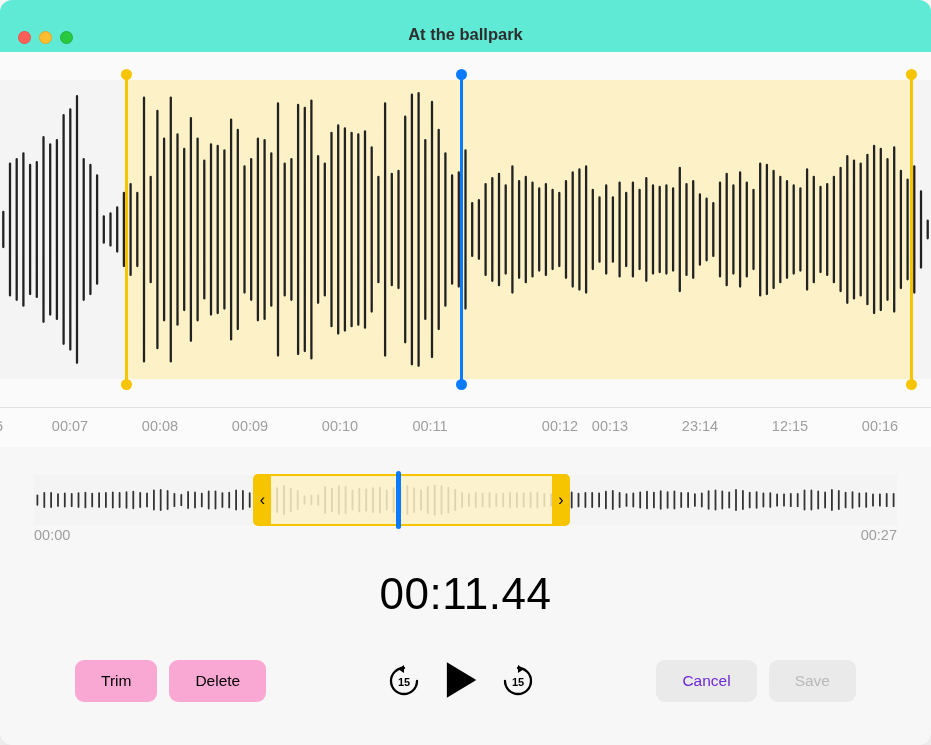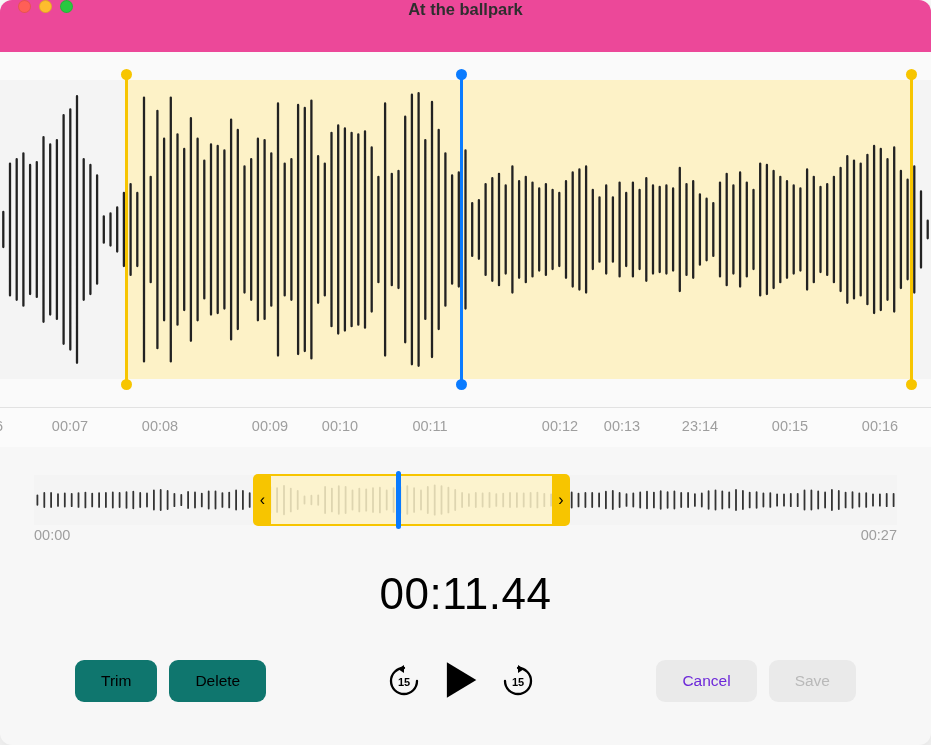--- a/index.html
+++ b/index.html
@@ -16,24 +16,24 @@
       background: #f7f7f7;
       border-radius: 12px;
       box-shadow: 0 10px 40px rgba(0,0,0,0.2);
       overflow: hidden;
       display: flex;
       flex-direction: column;
     }
     .titlebar {
       height: 52px;
       display: flex;
-      align-items: flex-start;
-      padding: 0 18px;
-      position: relative;
-      background: #ec4899;
+      align-items: flex-end;
+      padding: 8px 18px;
+      position: relative;
+      background: #5eead4;
     }
     .traffic {
       display: flex;
       gap: 8px;
     }
     .traffic .dot {
       width: 13px; height: 13px; border-radius: 50%;
     }
     .dot-close { background: #ff5f57; border: 0.5px solid rgba(0,0,0,0.1); }
     .dot-min { background: #febc2e; border: 0.5px solid rgba(0,0,0,0.1); }
@@ -209,21 +209,21 @@
     .btn {
       height: 42px;
       border-radius: 9px;
       border: none;
       font-size: 15.5px;
       font-weight: 500;
       cursor: pointer;
       padding: 0 26px;
     }
     .btn-yellow {
-      background: #0f766e;
+      background: #f9a8d4;
       color: #000;
     }
     .btn-gray {
       background: #eaeaea;
       color: #6d28d9;
     }
     .btn-gray.disabled {
       color: #b9b9b9;
       cursor: default;
     }
@@ -272,27 +272,27 @@
       </svg>
     <div class="trim-handle-main" id="trim-start" style="left: 125px;"></div>
     <div class="trim-handle-main" id="trim-end" style="left: 910px;"></div>
     <div class="playhead-main" id="playhead-main" style="left: 460px;"></div>
   </div>
 
   <div class="timeruler" id="timeruler">
       <span class="tick first" style="left: 2px;">6</span>
       <span class="tick" style="left: 70px;">00:07</span>
       <span class="tick" style="left: 160px;">00:08</span>
-      <span class="tick" style="left: 250px; margin-left: 20px;">00:09</span>
+      <span class="tick" style="left: 250px;">00:09</span>
       <span class="tick" style="left: 340px;">00:10</span>
       <span class="tick" style="left: 430px;">00:11</span>
       <span class="tick" style="left: 512px; margin-left: 48px;">00:12</span>
-      <span class="tick" style="left: 610px; margin-left: 12px;">00:13</span>
+      <span class="tick" style="left: 610px;">00:13</span>
       <span class="tick" style="left: 700px;">23:14</span>
-      <span class="tick" style="left: 790px;">00:15</span>
+      <span class="tick" style="left: 790px;">12:15</span>
       <span class="tick" style="left: 880px;">00:16</span>
     </div>
 
   <div class="overview-container">
     <div class="overview-wave">
       <svg id="overview-svg" viewBox="0 0 863 50" preserveAspectRatio="none">
           <path d="M3.4,20.3 L3.4,29.8 M10.3,17.9 L10.3,32.1 M17.1,17.9 L17.1,32.1 M24.0,19.1 L24.0,30.9 M30.8,18.4 L30.8,31.6 M37.7,18.8 L37.7,31.2 M44.5,18.1 L44.5,31.9 M51.4,17.6 L51.4,32.4 M58.2,18.6 L58.2,31.4 M65.1,18.1 L65.1,31.9 M71.9,17.9 L71.9,32.1 M78.8,17.4 L78.8,32.6 M85.6,17.9 L85.6,32.1 M92.5,17.2 L92.5,32.8 M99.3,16.7 L99.3,33.3 M106.2,17.9 L106.2,32.1 M113.0,18.4 L113.0,31.6 M119.9,15.5 L119.9,34.5 M126.7,15.0 L126.7,35.0 M133.6,16.0 L133.6,34.0 M140.4,18.8 L140.4,31.2 M147.3,19.8 L147.3,30.2 M154.1,16.9 L154.1,33.1 M161.0,17.4 L161.0,32.6 M167.8,18.6 L167.8,31.4 M174.7,16.5 L174.7,33.5 M181.5,16.5 L181.5,33.5 M188.4,18.1 L188.4,31.9 M195.2,17.6 L195.2,32.4 M202.1,15.5 L202.1,34.5 M208.9,16.0 L208.9,34.0 M215.7,18.1 L215.7,31.9 M222.6,14.3 L222.6,35.7 M229.4,14.3 L229.4,35.7 M236.3,11.9 L236.3,38.1 M243.1,13.1 L243.1,36.9 M250.0,10.8 L250.0,39.3 M256.8,13.6 L256.8,36.4 M263.7,16.0 L263.7,34.0 M270.5,21.4 L270.5,28.6 M277.4,20.7 L277.4,29.3 M284.2,20.3 L284.2,29.8 M291.1,11.9 L291.1,38.1 M297.9,13.6 L297.9,36.4 M304.8,11.2 L304.8,38.8 M311.6,11.9 L311.6,38.1 M318.5,15.5 L318.5,34.5 M325.3,13.6 L325.3,36.4 M332.2,14.3 L332.2,35.7 M339.0,13.1 L339.0,36.9 M345.9,12.7 L345.9,37.4 M352.7,15.5 L352.7,34.5 M359.6,13.1 L359.6,36.9 M366.4,11.9 L366.4,38.1 M373.3,11.2 L373.3,38.8 M380.1,13.1 L380.1,36.9 M387.0,15.5 L387.0,34.5 M393.8,11.9 L393.8,38.1 M400.7,10.3 L400.7,39.7 M407.5,11.2 L407.5,38.8 M414.4,12.7 L414.4,37.4 M421.2,15.0 L421.2,35.0 M428.1,17.9 L428.1,32.1 M434.9,19.1 L434.9,30.9 M441.8,17.9 L441.8,32.1 M448.6,18.4 L448.6,31.6 M455.5,17.9 L455.5,32.1 M462.3,19.1 L462.3,30.9 M469.2,18.6 L469.2,31.4 M476.0,17.9 L476.0,32.1 M482.9,18.1 L482.9,31.9 M489.7,18.4 L489.7,31.6 M496.6,17.9 L496.6,32.1 M503.4,17.6 L503.4,32.4 M510.3,18.8 L510.3,31.2 M517.1,19.3 L517.1,30.7 M524.0,18.4 L524.0,31.6 M530.8,16.7 L530.8,33.3 M537.7,17.4 L537.7,32.6 M544.5,18.6 L544.5,31.4 M551.4,17.9 L551.4,32.1 M558.2,17.9 L558.2,32.1 M565.1,18.4 L565.1,31.6 M571.9,16.7 L571.9,33.3 M578.8,16.0 L578.8,34.0 M585.6,17.9 L585.6,32.1 M592.5,19.1 L592.5,30.9 M599.3,18.4 L599.3,31.6 M606.2,17.4 L606.2,32.6 M613.0,16.7 L613.0,33.3 M619.9,17.6 L619.9,32.4 M626.7,16.2 L626.7,33.8 M633.6,17.2 L633.6,32.8 M640.4,16.5 L640.4,33.5 M647.2,17.9 L647.2,32.1 M654.1,17.9 L654.1,32.1 M660.9,19.1 L660.9,30.9 M667.8,18.4 L667.8,31.6 M674.6,16.2 L674.6,33.8 M681.5,15.5 L681.5,34.5 M688.3,16.5 L688.3,33.5 M695.2,17.4 L695.2,32.6 M702.0,15.0 L702.0,35.0 M708.9,16.0 L708.9,34.0 M715.7,17.6 L715.7,32.4 M722.6,17.2 L722.6,32.8 M729.4,18.4 L729.4,31.6 M736.3,18.1 L736.3,31.9 M743.1,19.3 L743.1,30.7 M750.0,19.3 L750.0,30.7 M756.8,18.8 L756.8,31.2 M763.7,18.8 L763.7,31.2 M770.5,15.5 L770.5,34.5 M777.4,15.5 L777.4,34.5 M784.2,16.5 L784.2,33.5 M791.1,17.4 L791.1,32.6 M797.9,15.0 L797.9,35.0 M804.8,16.0 L804.8,34.0 M811.6,17.6 L811.6,32.4 M818.5,17.2 L818.5,32.8 M825.3,18.4 L825.3,31.6 M832.2,18.1 L832.2,31.9 M839.0,19.3 L839.0,30.7 M845.9,19.3 L845.9,30.7 M852.7,18.8 L852.7,31.2 M859.6,18.8 L859.6,31.2 " stroke="#333" stroke-width="1.8" stroke-linecap="round"></path>
         </svg>
       <div class="overview-sel" id="ov-sel" style="left: 27.5%; width: 32.5%;"></div>
       <div class="overview-handle left" id="ov-handle-l" style="left: calc(27.5% - 18px);">

